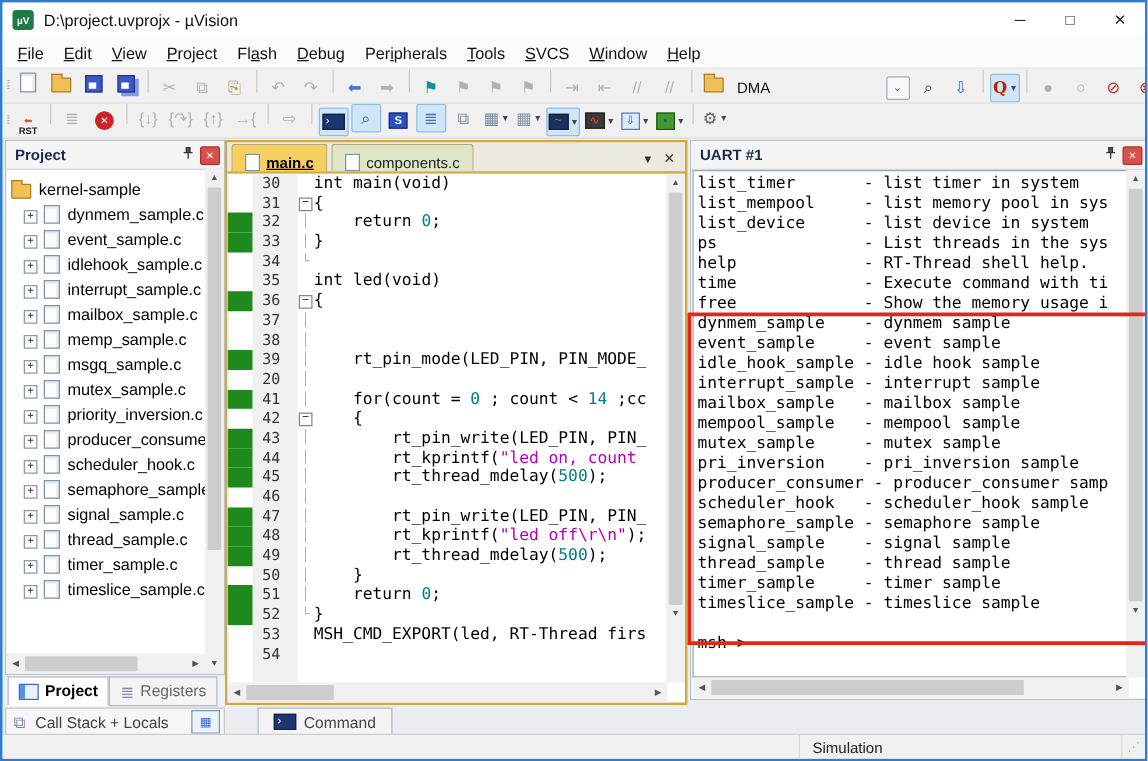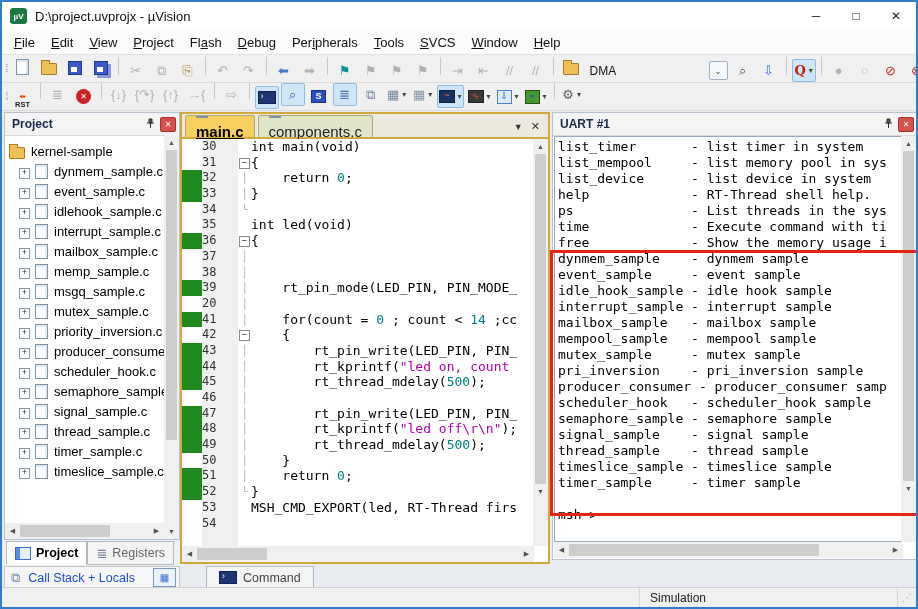--- a/index.html
+++ b/index.html
@@ -62,35 +62,35 @@
   .sarrow{height:15px;display:flex;align-items:center;justify-content:center;font-size:7px;color:#555;}
   .sthumb{background:#cdcdcd;margin:0 2px;border-radius:1px;}
   .hscroll{position:absolute;height:16px;background:#f0f0f0;display:flex;align-items:center;}
   .hscroll .sarrow{width:15px;height:16px;}
   .hthumb{height:12px;background:#cdcdcd;border-radius:1px;}
   
   .btabs{position:absolute;left:2px;top:538px;width:176px;height:25px;background:#eef1f4;display:flex;align-items:flex-end;padding-left:2px;}
   .btab{display:flex;align-items:center;gap:5px;height:22px;padding:0 8px;font-size:12.5px;border:1px solid #b0b8c0;background:#f4f4f4;color:#666;}
   .btab.active{background:#fff;border-bottom-color:#fff;color:#000;font-weight:600;}
   .cstack{position:absolute;left:2px;top:564px;width:176px;height:23px;background:#f6f6f6;border:1px solid #c8c8c8;display:flex;align-items:center;padding:0 3px 0 6px;box-sizing:border-box;}
-  .cstack .lbl{flex:1;font-size:12.5px;color:#1d4ed8;margin-left:8px;}
+  .cstack .lbl{flex:1;font-size:12.5px;color:#404040;margin-left:8px;}
   .sqbtn{width:21px;height:17px;border:1px solid #7a9ac0;background:#edf3fa;display:flex;align-items:center;justify-content:center;font-size:10px;color:#3a6fd8;}
   
   #editorPanel{position:absolute;left:178px;top:110px;width:370px;height:452px;background:#fff;border:2px solid #d4a93c;box-sizing:border-box;}
   .etabs{height:23px;background:#eceadf;display:flex;align-items:flex-end;border-bottom:2px solid #d4a93c;}
-  .etab{display:flex;align-items:flex-start;gap:5px;height:21px;padding:0 10px;font-size:15px;border:1px solid #b0a878;border-bottom:none;border-radius:3px 3px 0 0;margin-left:3px;flex-direction:column;}
+  .etab{display:flex;align-items:flex-end;gap:5px;height:21px;padding:0 10px;font-size:12px;border:1px solid #b0a878;border-bottom:none;border-radius:3px 3px 0 0;margin-left:3px;}
   .etab.active{background:#f6cf5e;font-weight:bold;text-decoration:underline;}
   .etab.inactive{background:#dfe6c8;color:#222;}
   .etabicons{margin-left:auto;display:flex;align-items:center;gap:8px;padding:0 8px 4px 0;color:#333;}
   .code{position:absolute;left:0;top:25px;right:16px;bottom:16px;overflow:hidden;background:#fff;}
   .gutterbg{position:absolute;left:20px;top:0;width:36px;height:100%;background:#f0f0f0;}
   .cl{position:relative;display:flex;height:15.7px;line-height:15.7px;font-family:"DejaVu Sans Mono","Liberation Mono",monospace;font-size:13px;white-space:pre;}
   .cl .chg{width:20px;flex:none;}
   .cl .chg.on{background:#1e8a1e;}
-  .cl .ln{width:30px;flex:none;text-align:left;padding-right:6px;color:#333;font-size:12px;}
+  .cl .ln{width:30px;flex:none;text-align:center;padding-right:6px;color:#333;font-size:12px;}
   .cl .fc{width:13px;flex:none;color:#999;font-size:10px;text-align:center;}
   .fbox{display:inline-block;width:9px;height:9px;border:1px solid #888;background:#fff;line-height:7px;font-size:9px;color:#333;vertical-align:1px;}
   .gl{color:#aaa;}
   .ct .k{color:#000000;}
   .ct .n{color:#008080;}
   .ct .s{color:#b400b4;}
   .ct .p{color:#000;}
   #editorVScroll{right:0;top:25px;bottom:16px;left:auto;}
   #editorHScroll{left:0;bottom:0;width:352px;}
   .cmdrow{position:absolute;left:178px;top:564px;width:370px;height:23px;display:flex;align-items:flex-end;}
@@ -447,39 +447,39 @@
       <span class="pin"><svg width="9" height="11" viewBox="0 0 9 11">
             <path d="M3 1h3v4H3z M1 5h7 M4.5 5v5" stroke="#333" fill="#555" stroke-width="1"></path>
           </svg></span>
       <span class="pclose">✕</span>
     </div>
     <div class="uwrap">
       <div class="ucontent" id="uartContent">
           <div class="ul">list_timer       - list timer in system</div>
           <div class="ul">list_mempool     - list memory pool in sys</div>
           <div class="ul">list_device      - list device in system</div>
+          <div class="ul">ps               - List threads in the sys</div>
           <div class="ul">help             - RT-Thread shell help.</div>
-          <div class="ul">ps               - List threads in the sys</div>
           <div class="ul">time             - Execute command with ti</div>
           <div class="ul">free             - Show the memory usage i</div>
           <div class="ul">dynmem_sample    - dynmem sample</div>
           <div class="ul">event_sample     - event sample</div>
           <div class="ul">idle_hook_sample - idle hook sample</div>
           <div class="ul">interrupt_sample - interrupt sample</div>
           <div class="ul">mailbox_sample   - mailbox sample</div>
           <div class="ul">mempool_sample   - mempool sample</div>
           <div class="ul">mutex_sample     - mutex sample</div>
           <div class="ul">pri_inversion    - pri_inversion sample</div>
           <div class="ul">producer_consumer - producer_consumer samp</div>
           <div class="ul">scheduler_hook   - scheduler_hook sample</div>
           <div class="ul">semaphore_sample - semaphore sample</div>
           <div class="ul">signal_sample    - signal sample</div>
           <div class="ul">thread_sample    - thread sample</div>
+          <div class="ul">timer_sample     - timer sample</div>
           <div class="ul">timeslice_sample - timeslice sample</div>
-          <div class="ul">timer_sample     - timer sample</div>
           <div class="ul">&nbsp;</div>
           <div class="ul">msh &gt;</div>
         </div>
       <div class="vscroll" id="uartVScroll">
         <div class="sarrow">▲</div>
         <div class="sthumb" style="height:330px;"></div>
         <div style="flex:1"></div>
         <div class="sarrow">▼</div>
       </div>
       <div class="hscroll" id="uartHScroll">

